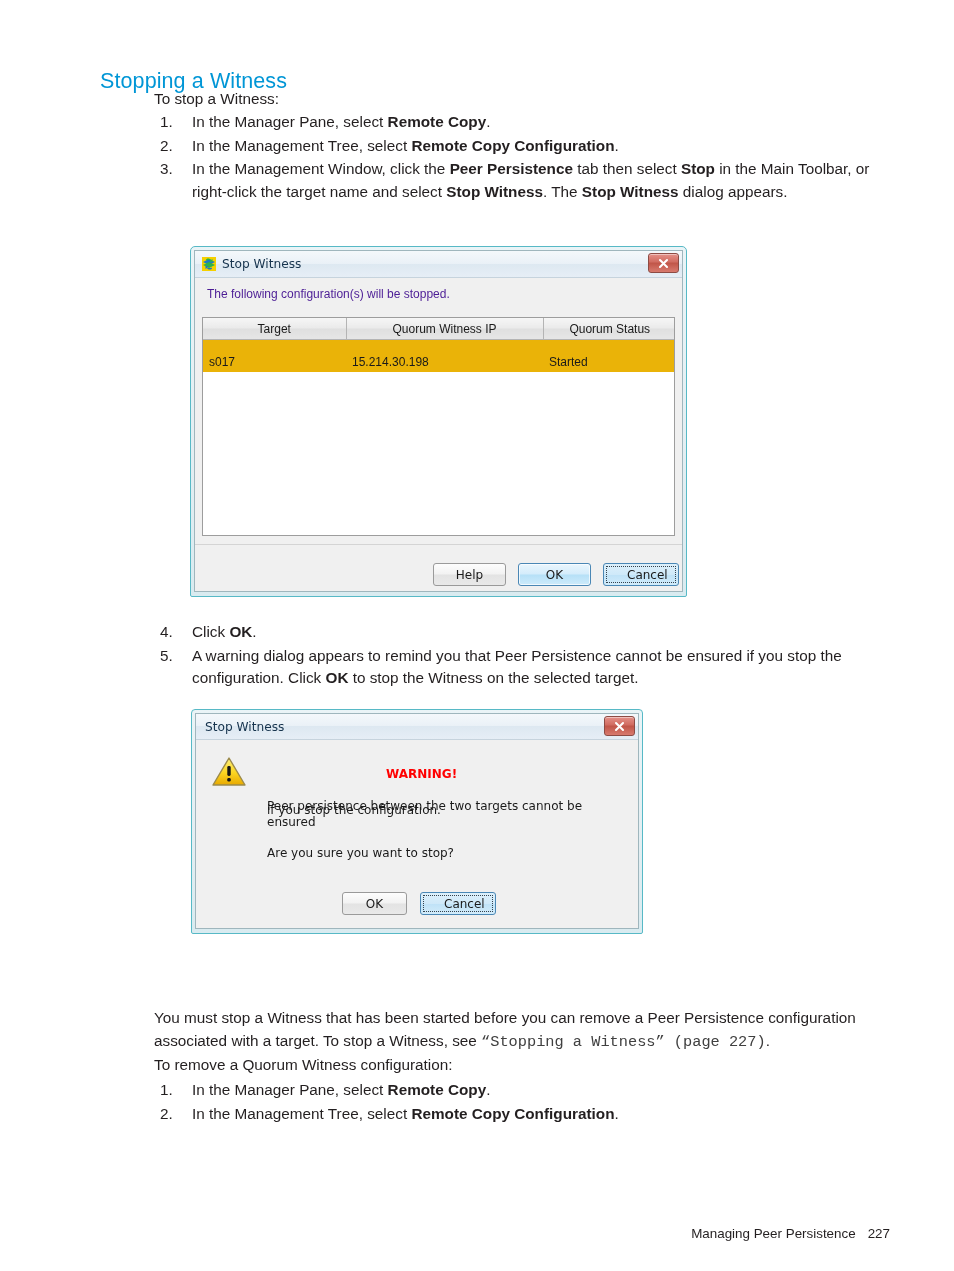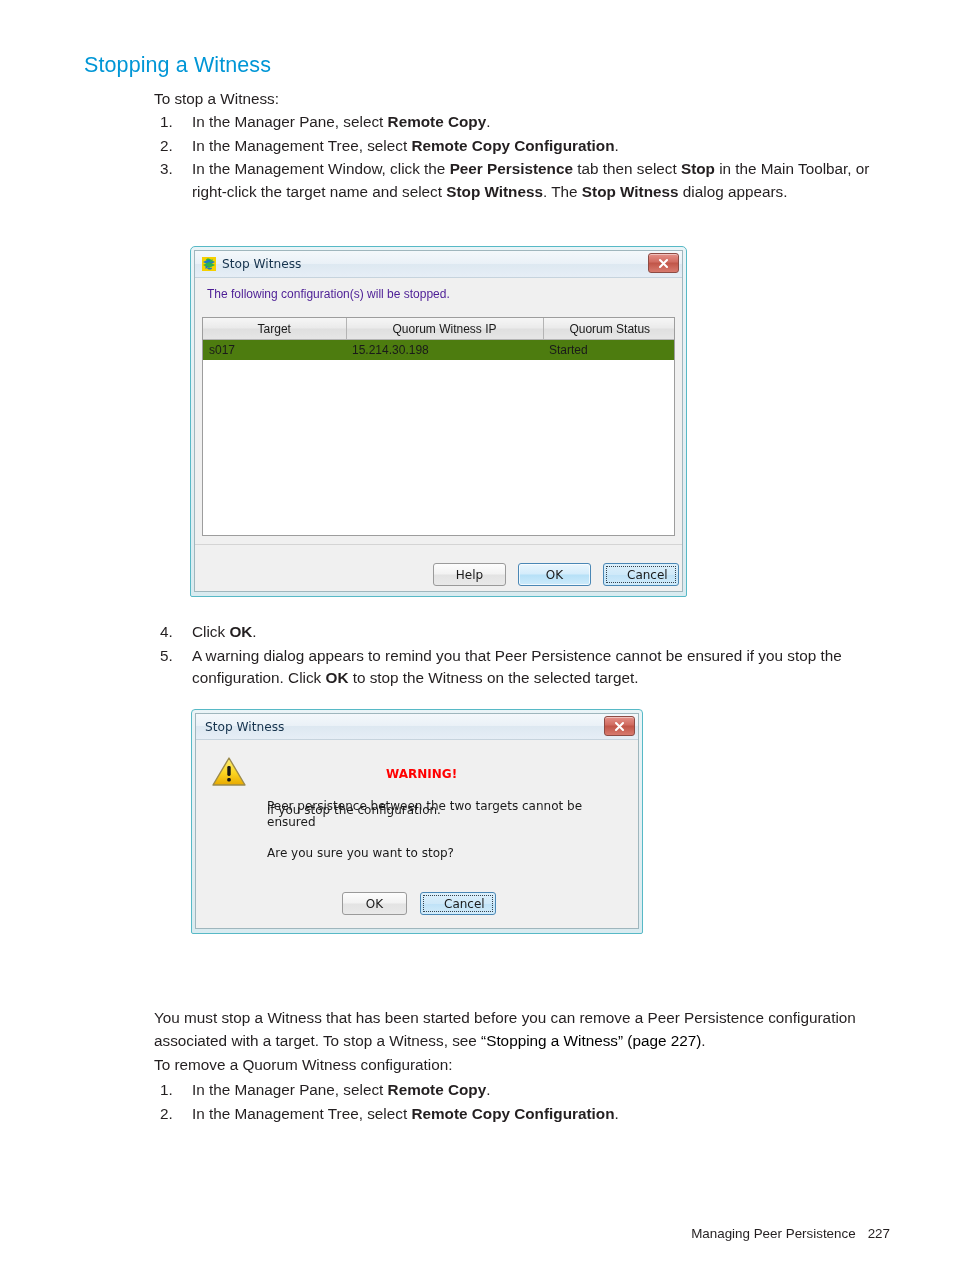--- a/index.html
+++ b/index.html
@@ -18,21 +18,21 @@
 
   .page {
     position: relative;
     width: 954px;
     height: 1271px;
   }
 
   
   h1.section-heading {
     position: absolute;
-    margin: 0;
+    margin: 16px;
     font-family: "Liberation Sans", sans-serif;
     font-weight: 400;
     font-size: 21.5px;
     letter-spacing: 0.1px;
     color: #0096d6;
     white-space: nowrap;
   }
 
   .body-text {
     position: absolute;
@@ -58,22 +58,23 @@
   ol.steps > li .num {
     position: absolute;
     left: 6px;
     top: 0;
     width: 22px;
     text-align: left;
   }
   b, .b { font-weight: 700; }
 
   a.xref {
-    color: #000000;
+    color: #404040;
     text-decoration: none;
+    font-family: Liberation Mono, monospace;
   }
 
   .footer {
     position: absolute;
     right: 64px;
     bottom: 30px;
     font-size: 13.4px;
     color: #231f20;
     white-space: nowrap;
   }
@@ -172,25 +173,25 @@
     font-weight: 400;
     font-size: 12px;
     color: #1a1a1a;
     text-align: center;
     padding: 0;
     margin-top: 28px;
   }
   .grid thead th:last-child { border-right: none; }
   .grid tbody td {
     height: 20px;
-    padding: 0 0 0 6px;
+    padding: 12px 0 0 6px;
     font-size: 12px;
     color: #1a1a1a;
     vertical-align: middle;
-    background: #4d7c0f;
+    background: #eab308;
     border: none;
   }
 
   
   .btn-row {
     position: absolute;
     display: flex;
     align-items: center;
     gap: 12px;
   }

